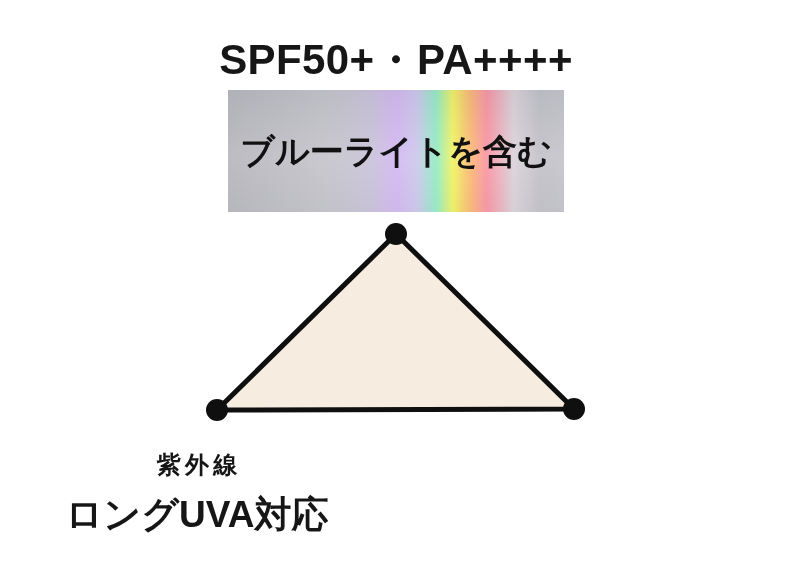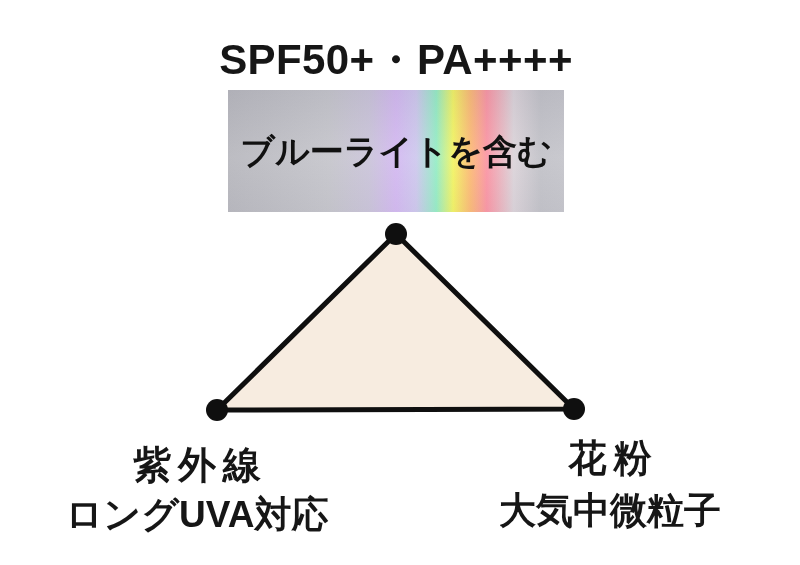--- a/index.html
+++ b/index.html
@@ -67,21 +67,21 @@
     height: 565px;
   }
   .label {
     position: absolute;
     width: 364px;
     text-align: center;
     font-weight: 700;
     color: #161616;
   }
   .label .l1 {
-    font-size: 38px;
+    font-size: 24px;
     line-height: 42px;
     letter-spacing: 0.18em;
     text-indent: 0.18em;
     white-space: nowrap;
   }
   .label .l2 {
     font-size: 37px;
     line-height: 42px;
     white-space: nowrap;
   }
@@ -106,18 +106,14 @@
     <circle cx="396" cy="234" r="11" fill="#0f0f0f"></circle>
     <circle cx="217" cy="410" r="11" fill="#0f0f0f"></circle>
     <circle cx="574" cy="409" r="11" fill="#0f0f0f"></circle>
   </svg>
 
   <div class="label label-left">
     <div class="l1">紫外線</div>
     <div class="l2">ロングUVA対応</div>
   </div>
 
-  <div class="label label-right">
-    <div class="l1">花粉</div>
-    <div class="l2">大気中微粒子</div>
-  </div>
 
 </div>
 
 </body></html>

